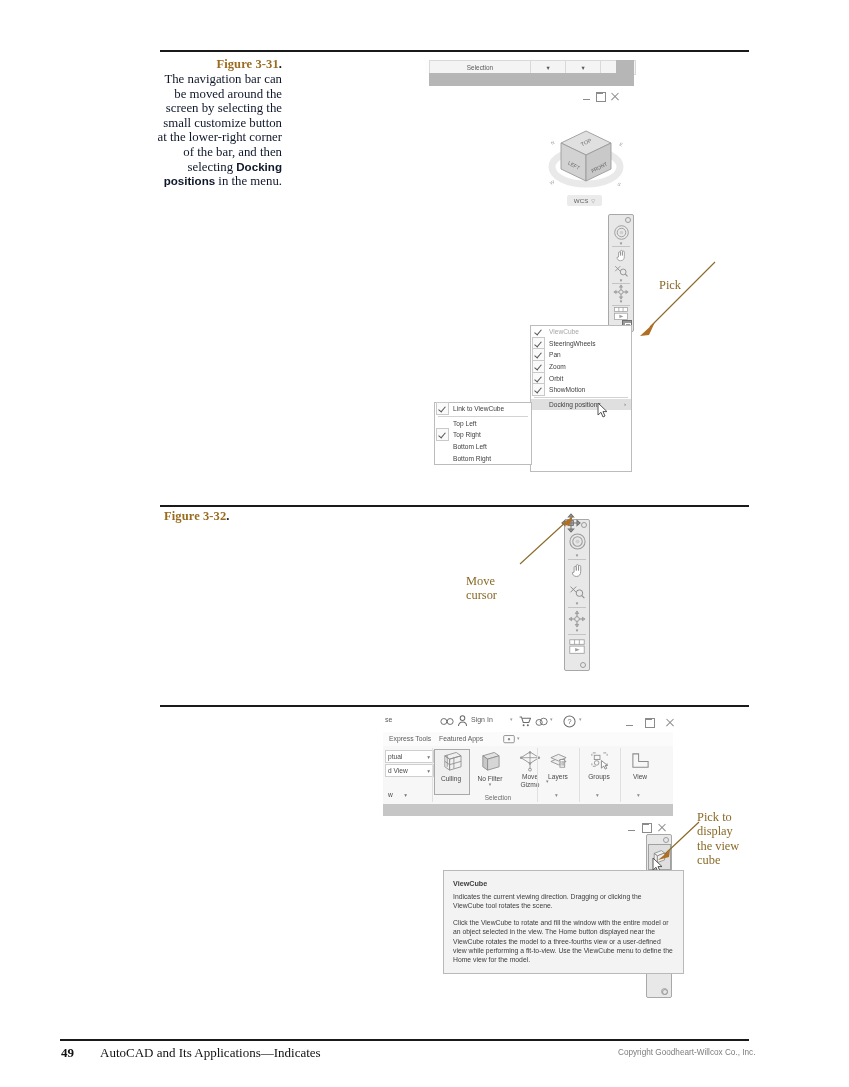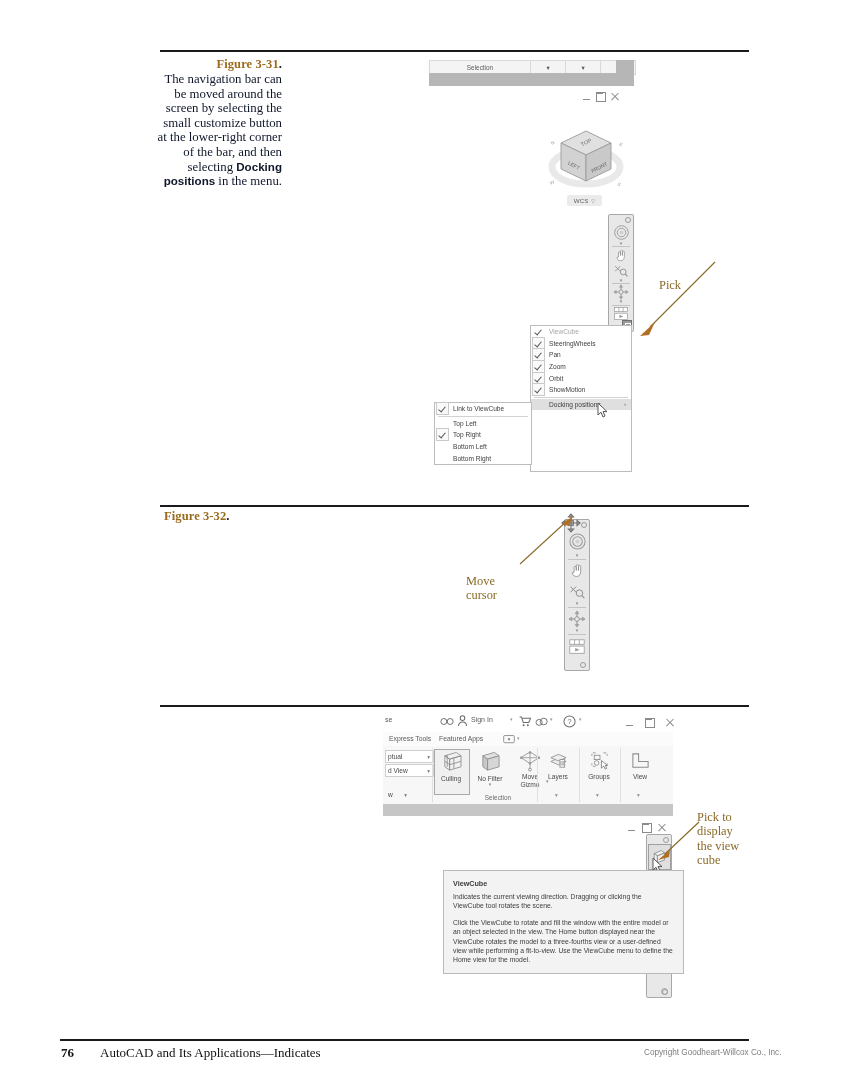--- a/index.html
+++ b/index.html
@@ -588,17 +588,17 @@
     <polygon points="3,40 15,30 14,37" fill="#b06f22"></polygon>
   </svg>
 
   <div class="callout" style="left:697px;top:796px;white-space:pre-line;">
     <span>Pick to
 display
 the view
 cube</span>
   </div>
 
-  <div class="pgno" style="left:61px;top:1045px;">76</div>
+  <div class="pgno" style="left:61px;top:1045px;">49</div>
   <div class="booktitle" style="left:100px;top:1045px;">AutoCAD and Its Applications—Indicates</div>
-  <div class="copyright" style="left:599px;top:1048px;padding-left:45px;">Copyright Goodheart-Willcox Co., Inc.</div>
+  <div class="copyright" style="left:573px;top:1048px;padding-left:45px;">Copyright Goodheart-Willcox Co., Inc.</div>
 
 </div>
 
 </body></html>

